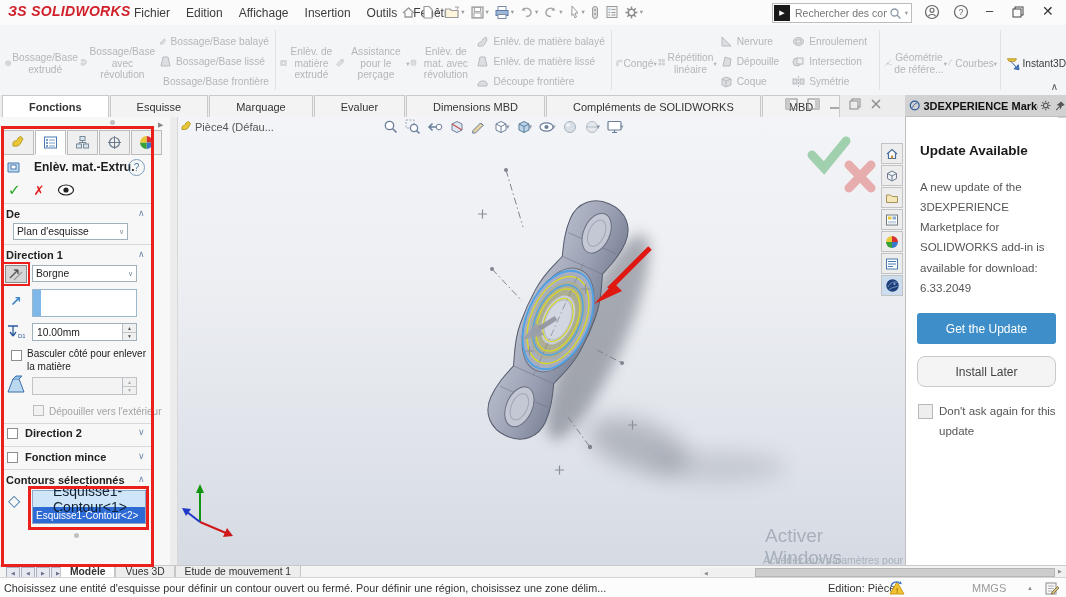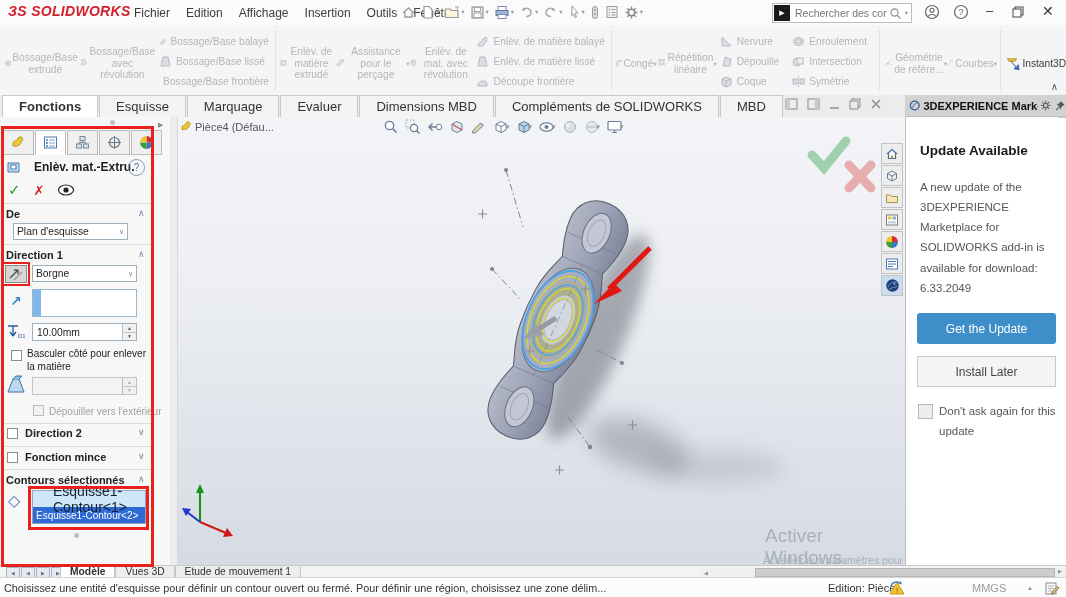--- a/index.html
+++ b/index.html
@@ -27,21 +27,21 @@
   .rbig .lbl{margin-top:1px}
   .rbig.enabled{color:#3d3d3d}
   .rsmcol{display:flex;flex-direction:column;justify-content:flex-end;gap:1px;height:64px}
   .rsm{display:flex;align-items:center;gap:4px;font-size:10.2px;color:#b4b6b9;height:19px;padding:0 3px;white-space:nowrap}
   .rsep{width:1px;background:#e0e1e3;height:60px;margin:3px 3px 0 3px}
   .rcaret{font-size:6.5px;color:#b0b2b5;margin-top:2px}
   .ribcollapse{right:8px;bottom:3px;color:#555;font-size:10px}
   
   #cmdrow{left:0;top:95px;width:1066px;height:22px;background:#ececec;border-bottom:1px solid #d0d0d0}
   .ctabs{left:2px;top:0;display:flex;height:22px;align-items:stretch}
-  .ctab{padding:0 16px;font-size:13px;color:#333;background:#f3f3f3;border:1px solid #c9c9c9;border-bottom:none;display:flex;align-items:center;margin-right:1px}
+  .ctab{padding:0 26px;font-size:11px;color:#333;background:#f3f3f3;border:1px solid #c9c9c9;border-bottom:none;display:flex;align-items:center;margin-right:1px}
   .ctab.active{background:#fff;font-weight:bold}
   .vwc{left:785px;top:3px;display:flex;gap:9px;align-items:center}
   #tphead{left:905px;top:95px;width:161px;height:22px;background:#d2d2d2;border-bottom:1px solid #bdbdbd;display:flex;align-items:center;padding-left:4px;box-sizing:border-box}
   #tphead .t{font-size:11px;font-weight:bold;color:#111;white-space:nowrap;overflow:hidden;max-width:118px}
   
   #pm{left:0;top:117px;width:170px;height:448px;background:#f7f7f7}
   .pmtab{width:29px;height:23px;background:#efefef;border:1px solid #bcbcbc;display:flex;align-items:center;justify-content:center;margin-right:1px}
   .pmtab.active{background:#fff;border-bottom-color:#fff}
   .pmtitle{font-size:12px;font-weight:bold;color:#1d1d1d}
   .helpc{width:15px;height:15px;border-radius:50%;border:1.4px solid #7d9cba;color:#4a7aa8;font-size:10px;display:flex;align-items:center;justify-content:center}
@@ -72,21 +72,21 @@
   .wm1{left:595px;top:408px;font-size:19px;color:#a7b0ba}
   .wm2{left:593px;top:437px;font-size:10.5px;color:#a7b0ba;white-space:nowrap}
   .sidestrip{left:711px;top:26px;width:23px;display:flex;flex-direction:column;gap:1px}
   .ssbtn{width:22px;height:21px;background:#ededed;border:1px solid #c3c3c3;display:flex;align-items:center;justify-content:center;box-sizing:border-box}
   .ssbtn.sel{background:#cdddf0}
   
   #taskpane{left:905px;top:117px;width:153px;height:448px;background:#fff;border-left:1px solid #bfbfbf;box-sizing:border-box}
   .tpt{left:14px;top:26px;font-size:13.5px;font-weight:bold;color:#1a1a1a}
   .tpm{left:14px;top:60px;width:133px;font-size:11.5px;color:#555;line-height:1.75}
   .btn1{left:11px;top:196px;width:139px;height:31px;background:#3e8ec9;border-radius:3px;color:#fff;font-size:12px;display:flex;align-items:center;justify-content:center}
-  .btn2{left:11px;top:239px;width:139px;height:31px;background:#f4f4f4;border:1px solid #c9c9c9;border-radius:0;color:#444;font-size:12px;display:flex;align-items:center;justify-content:center;box-sizing:border-box}
+  .btn2{left:11px;top:239px;width:139px;height:31px;background:#f4f4f4;border:1px solid #c9c9c9;border-radius:8px;color:#444;font-size:12px;display:flex;align-items:center;justify-content:center;box-sizing:border-box}
   .tpchk{left:12px;top:287px;width:13px;height:13px;border:1px solid #b8b8b8;background:#eee}
   .tpchklbl{left:33px;top:285px;width:120px;font-size:11.5px;color:#555;line-height:1.7}
   
   #doctabs{left:0;top:565px;width:1066px;height:12px;background:#f4f4f4;border-top:1px solid #c9c9c9}
   .navbtns{left:6px;top:1px;display:flex;gap:1px}
   .nb{width:12px;height:10px;background:#e7e9f1;border:1px solid #aab0c0;color:#67718a;font-size:5px;display:flex;align-items:center;justify-content:center}
   .dtabs{left:60px;top:0;display:flex;height:12px}
   .dtab{padding:0 9px;font-size:10.3px;color:#333;background:#ededed;border:1px solid #c6c6c6;border-top:none;display:flex;align-items:center}
   .dtab.active{background:#fff;font-weight:bold}
   .hscroll{left:700px;top:2px;width:366px;height:9px;background:#f0f0f0;display:flex;align-items:stretch}

